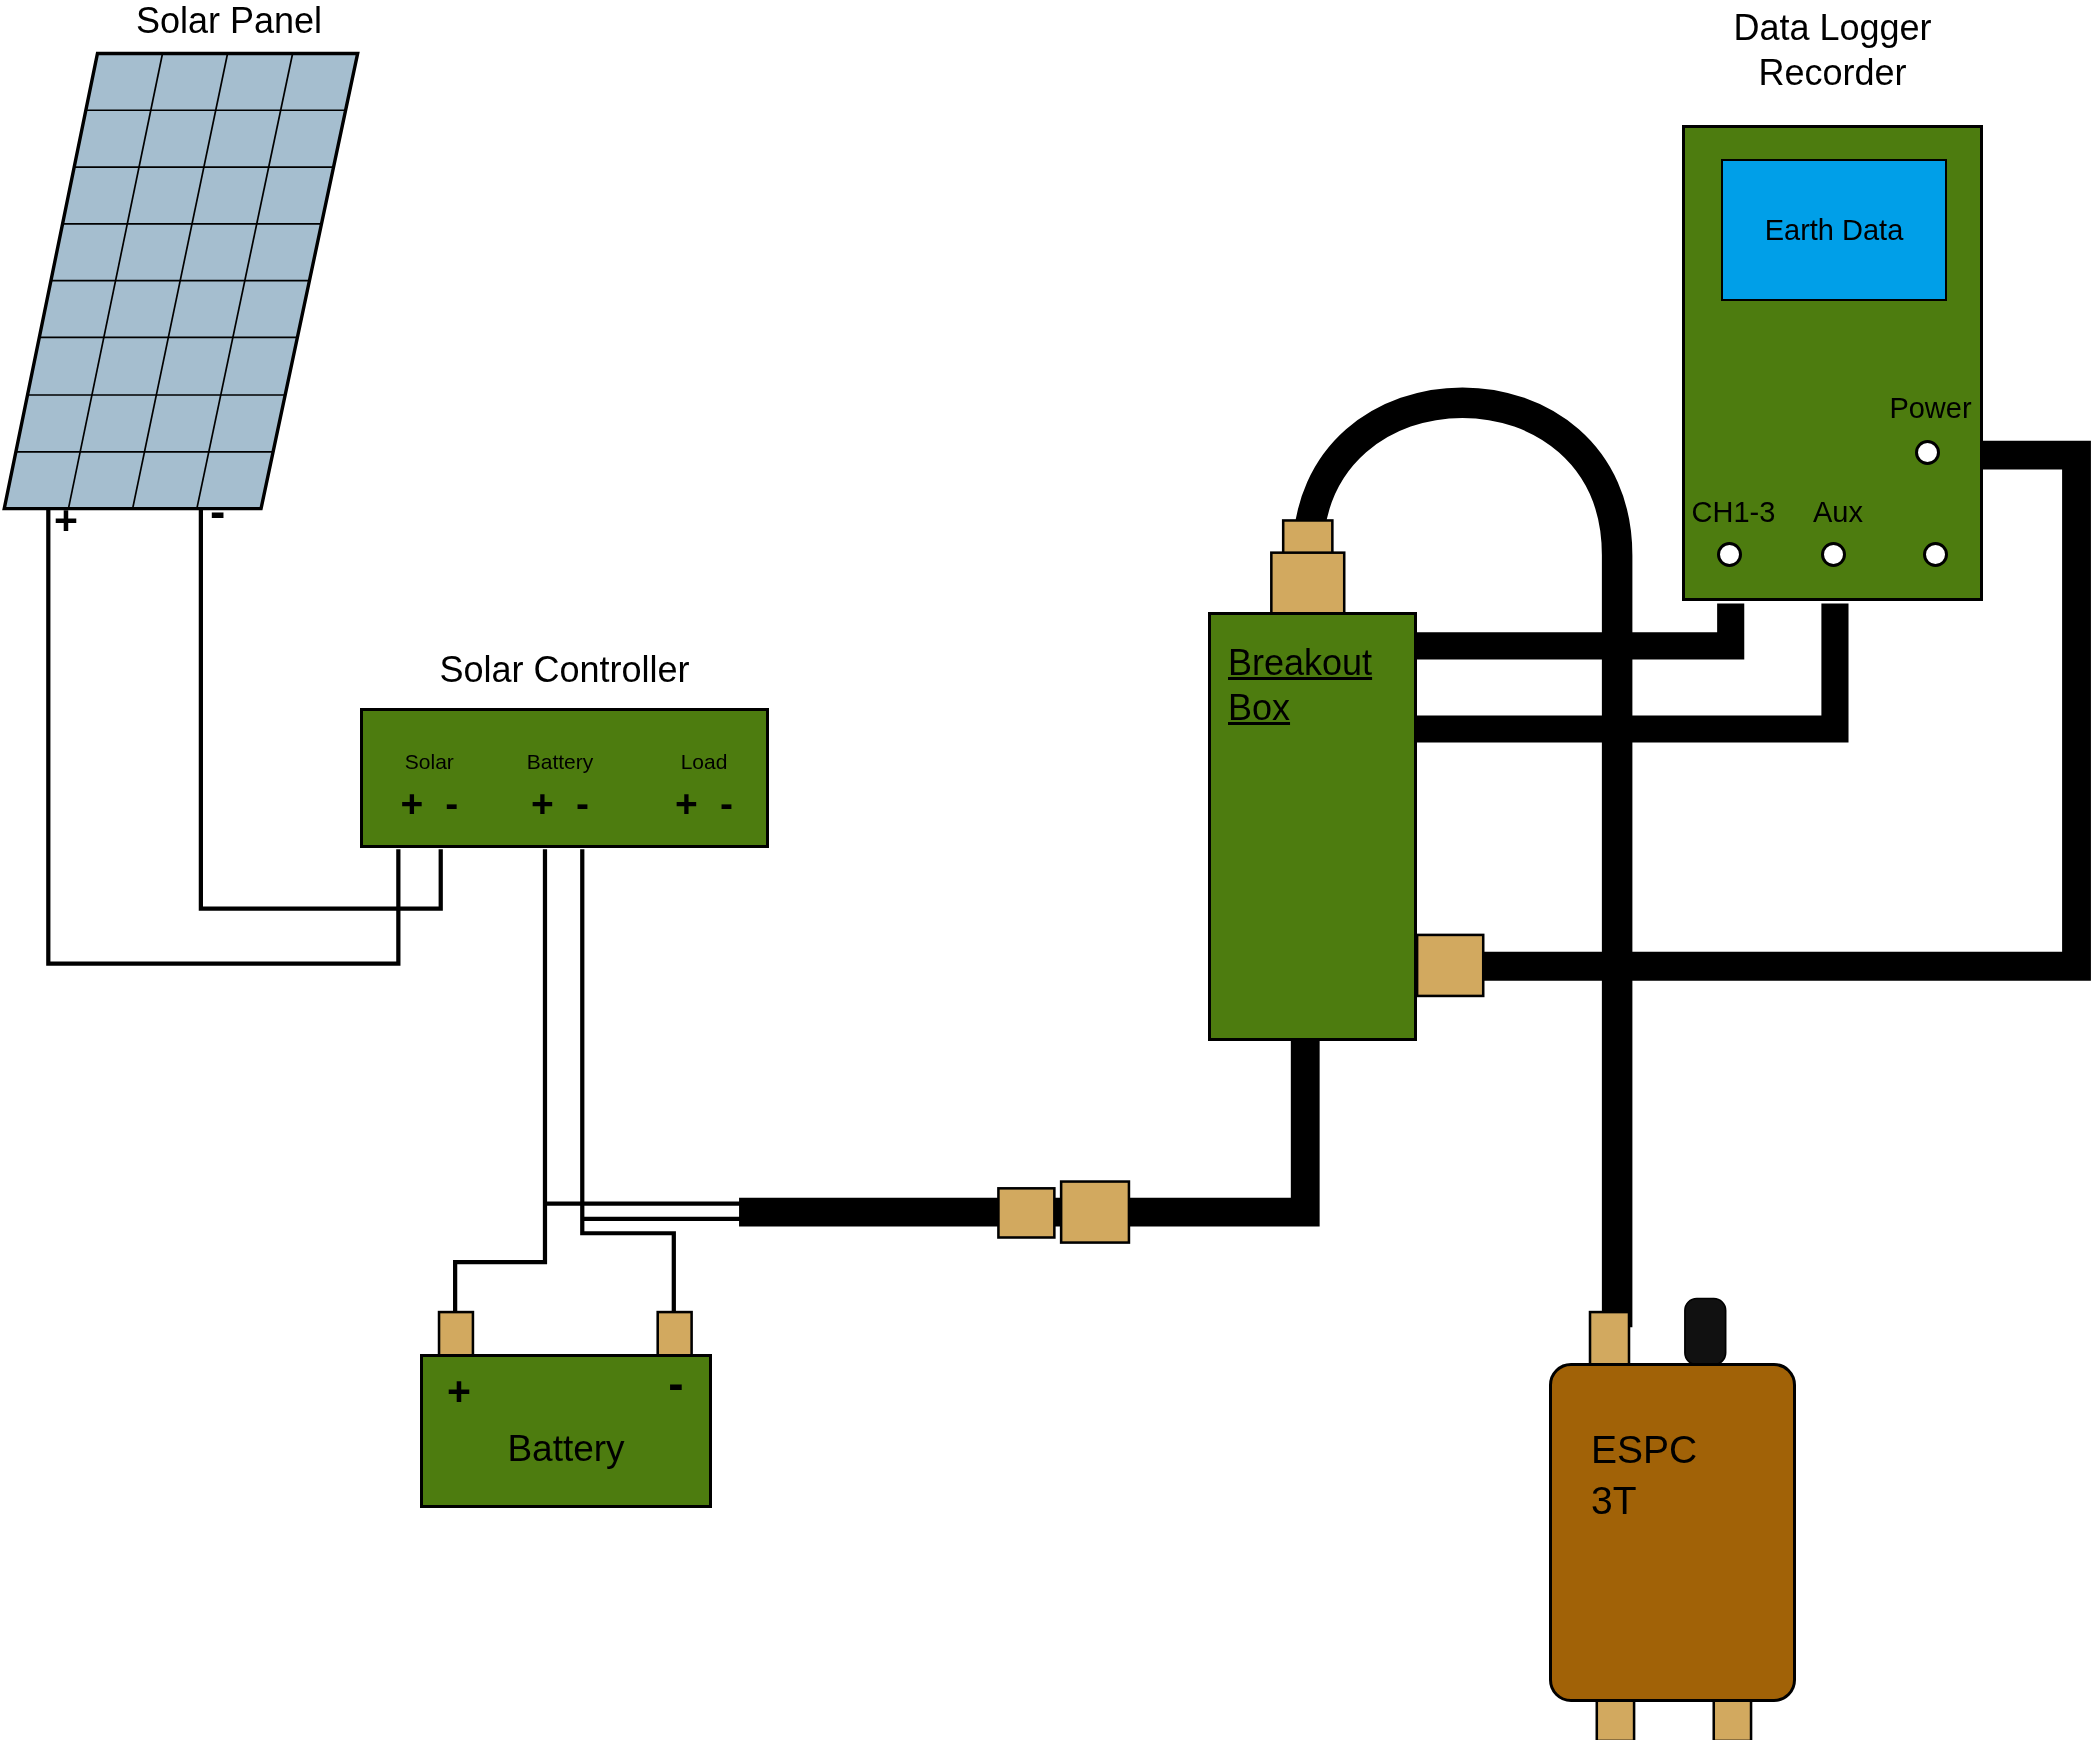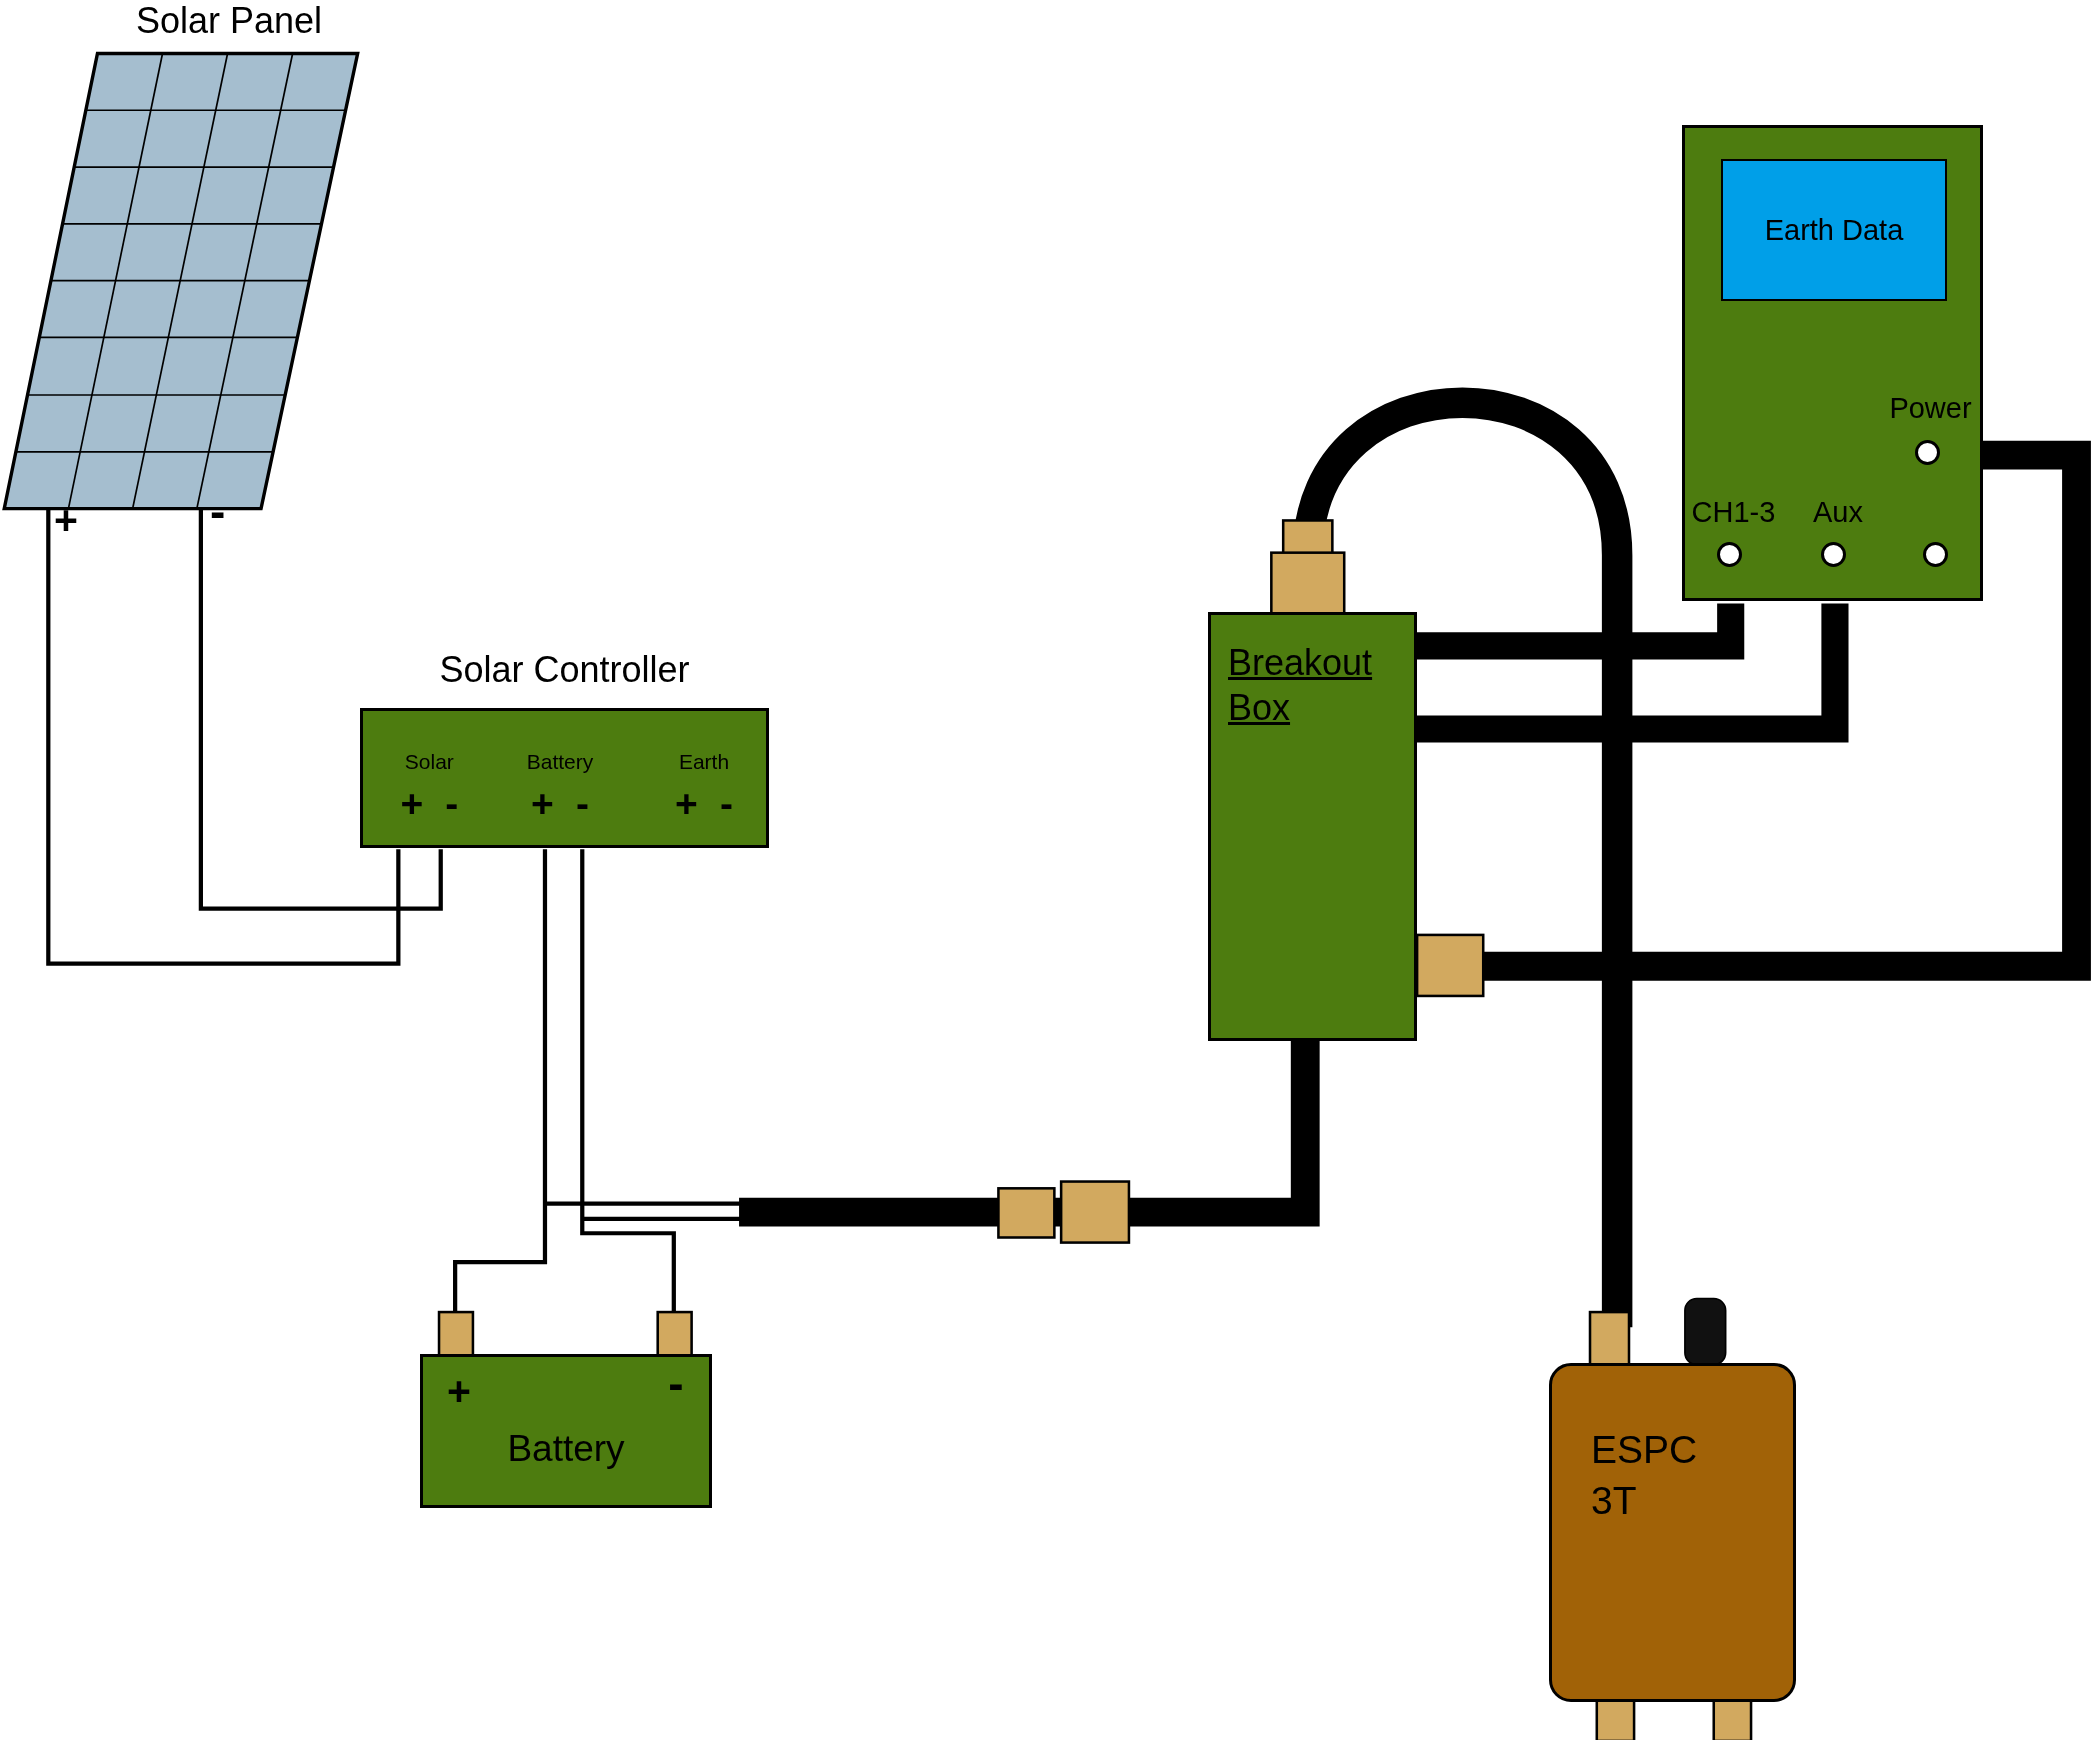--- a/index.html
+++ b/index.html
@@ -98,39 +98,43 @@
       </div>
     </div>
     <div class="sc-section" style="left:142px; width:110px;">
       <div class="sc-name">Battery</div>
       <div class="pm-row">
         <span>+</span>
         <span>-</span>
       </div>
     </div>
     <div class="sc-section" style="left:290px; width:102px;">
-      <div class="sc-name">Earth</div>
+      <div class="sc-name">Load</div>
       <div class="pm-row">
         <span>+</span>
         <span>-</span>
       </div>
     </div>
   </div>
 
   <div class="box" style="left:420px; top:1354px; width:292px; height:154px;">
     <div class="label sign" style="left:24px; top:13.6px;">+</div>
     <div class="label sign" style="left:auto; right:25.4px; top:3.4px; font-size:46px;">-</div>
     <div class="label" style="left:0; top:71px; width:100%; text-align:center; font-size:37px;">Battery</div>
   </div>
 
   <div class="box bb-label" style="left:1208px; top:612px; width:209px; height:429px; padding:25.4px 0 0 17px;text-decoration:underline;">
     <div>Breakout</div>
     <div>Box</div>
   </div>
 
+  <div class="label title dl-title" style="left:1682px; top:5.1px; width:301px; text-align:center;">
+    <div>Data Logger</div>
+    <div>Recorder</div>
+  </div>
 
   <div class="box" style="left:1682px; top:125px; width:301px; height:476px;">
     <div class="screen">
       <span>Earth Data</span>
     </div>
     <div class="port-label" style="left:193px; top:264px; width:105px;">Power</div>
     <div class="port" style="left:230px; top:312px;"></div>
     <div class="port-label" style="left:0px; top:368px; width:97px;">CH1-3</div>
     <div class="port-label" style="left:119px; top:368px; width:68px;">Aux</div>
     <div class="port" style="left:32px; top:414px;"></div>

